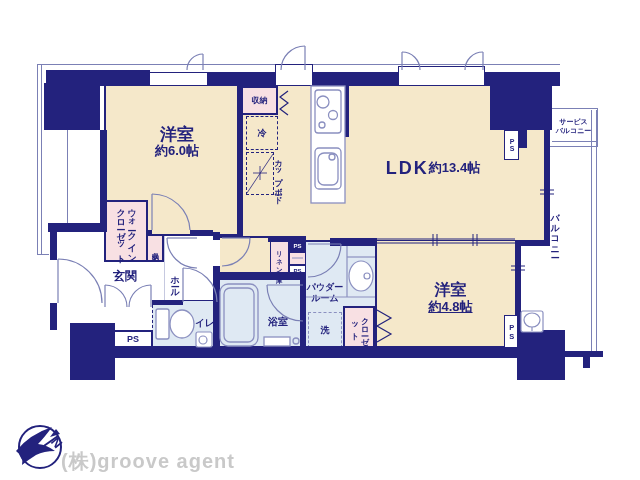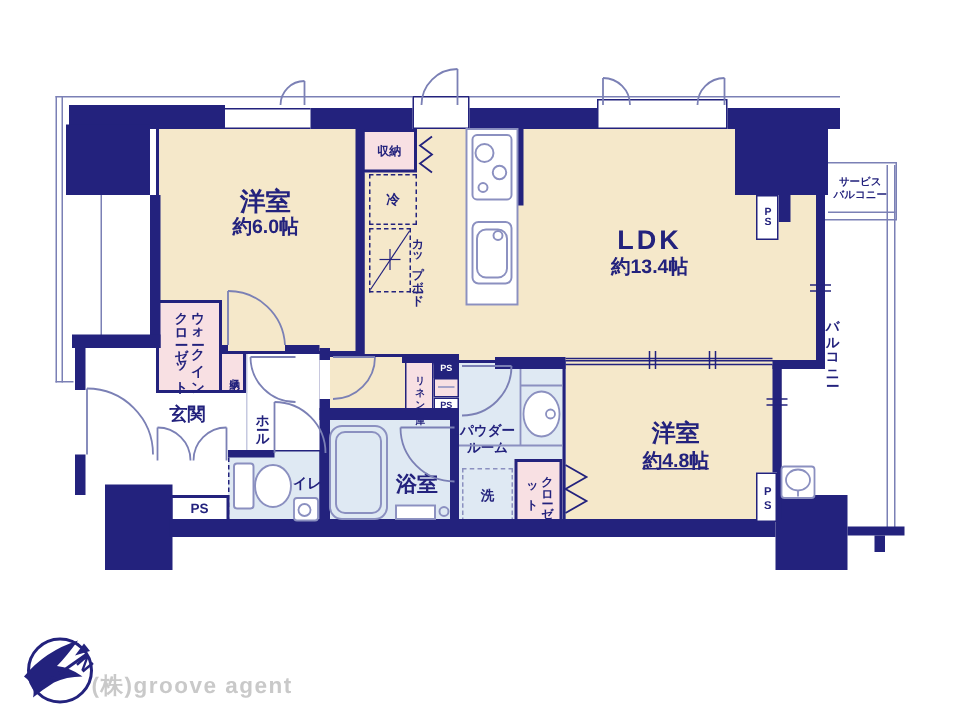--- a/index.html
+++ b/index.html
@@ -16,21 +16,21 @@
   .lbl{position:absolute;color:#23227d;font-weight:bold;text-align:center;line-height:1.15;
        display:flex;align-items:center;justify-content:center;box-sizing:border-box;}
   .pre{white-space:pre-line;}
   .vtext{writing-mode:vertical-rl;letter-spacing:1px;}
   .vlatin{writing-mode:vertical-rl;text-orientation:upright;letter-spacing:0;}
   .win{position:absolute;background:#fff;box-sizing:border-box;
        border-top:1px solid #23227d;border-bottom:1px solid #23227d;}
   .outline{position:absolute;box-sizing:border-box;border:1px solid #7b80b5;background:#fff;}
   .dashedbox{position:absolute;box-sizing:border-box;border:1px dashed #23227d;background:transparent;}
   svg{position:absolute;left:0;top:0;pointer-events:none;}
-  #watermark{position:absolute;left:61px;top:448px;font-size:15px;letter-spacing:1px;
+  #watermark{position:absolute;left:61px;top:448px;font-size:20px;letter-spacing:1px;
              color:#c9c9c9;font-weight:bold;}
 </style>
 </head>
 <body>
 
 <div id="plan">
 
   <div class="thin" style="left:37px;top:64px;width:523px;height:1px;"></div>
   <div class="thin" style="left:37px;top:64px;width:1px;height:191px;"></div>
   <div class="thin" style="left:41px;top:64px;width:1px;height:191px;"></div>
@@ -134,34 +134,34 @@
   <div class="whitebox abs" style="left:504px;top:315px;width:14px;height:33px;border-width:1.5px;">
     <div class="lbl" style="left:0;top:0;width:100%;height:100%;">
       <span class="vlatin" style="font-size:7.5px;">PS</span>
     </div>
   </div>
 
   <div class="lbl" style="left:117px;top:120px;width:120px;height:44px;flex-direction:column;">
     <div style="font-size:17px;">洋室</div>
     <div style="font-size:13px;">約6.0帖</div>
   </div>
-  <div class="lbl" style="left:378px;top:146px;width:110px;height:44px;flex-direction:column;">
+  <div class="lbl" style="left:378px;top:146px;width:110px;height:44px;">
     <div style="font-size:18px;letter-spacing:2px;">LDK</div>
     <div style="font-size:13px;">約13.4帖</div>
   </div>
   <div class="lbl" style="left:393px;top:276px;width:115px;height:44px;flex-direction:column;">
     <div style="font-size:16px;">洋室</div>
     <div style="font-size:13px;text-decoration:underline;">約4.8帖</div>
   </div>
   <div class="lbl" style="left:103px;top:269px;width:44px;height:15px;font-size:12px;">玄関</div>
   <div class="lbl" style="left:167px;top:260px;width:16px;height:44px;">
     <span class="vtext" style="font-size:9px;">ホール</span>
   </div>
   <div class="lbl" style="left:182px;top:317px;width:36px;height:12px;font-size:9.5px;">トイレ</div>
-  <div class="lbl" style="left:261px;top:316px;width:34px;height:13px;font-size:14px;">浴室</div>
+  <div class="lbl" style="left:261px;top:316px;width:34px;height:13px;font-size:10px;font-family:Liberation Mono, monospace;">浴室</div>
   <div class="lbl pre" style="left:304px;top:279px;width:42px;height:28px;font-size:9px;line-height:1.25;">パウダー
 ルーム</div>
   <div class="lbl" style="left:271px;top:149px;width:14px;height:56px;">
     <span class="vtext" style="font-size:8px;letter-spacing:0;">カップボード</span>
   </div>
   <div class="lbl" style="left:517px;top:311px;width:28px;height:11px;font-size:10px;">SK</div>
   <div class="lbl" style="left:547px;top:200px;width:16px;height:60px;">
     <span class="vtext" style="font-size:9px;">バルコニー</span>
   </div>
   <div class="lbl pre" style="left:550px;top:111px;width:47px;height:30px;font-size:7px;line-height:1.3;">サービス

